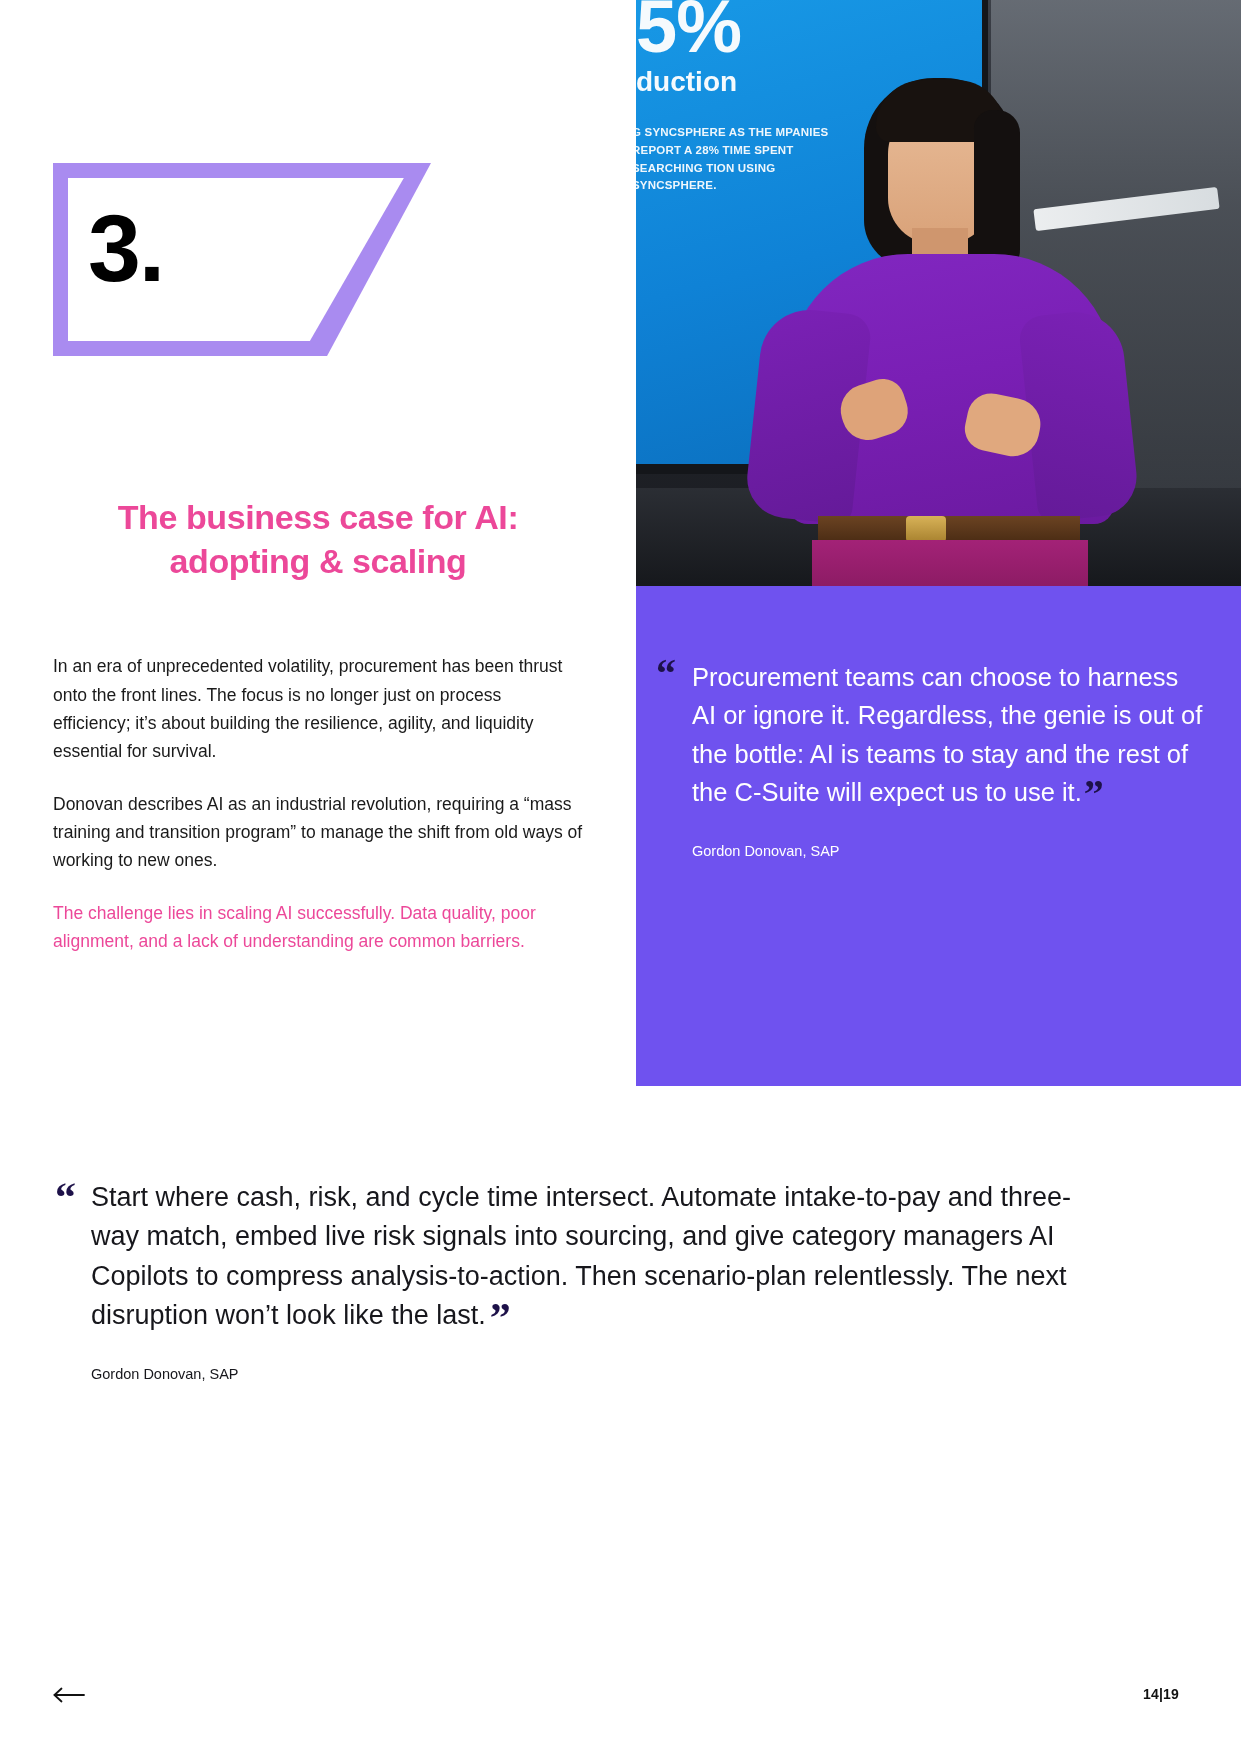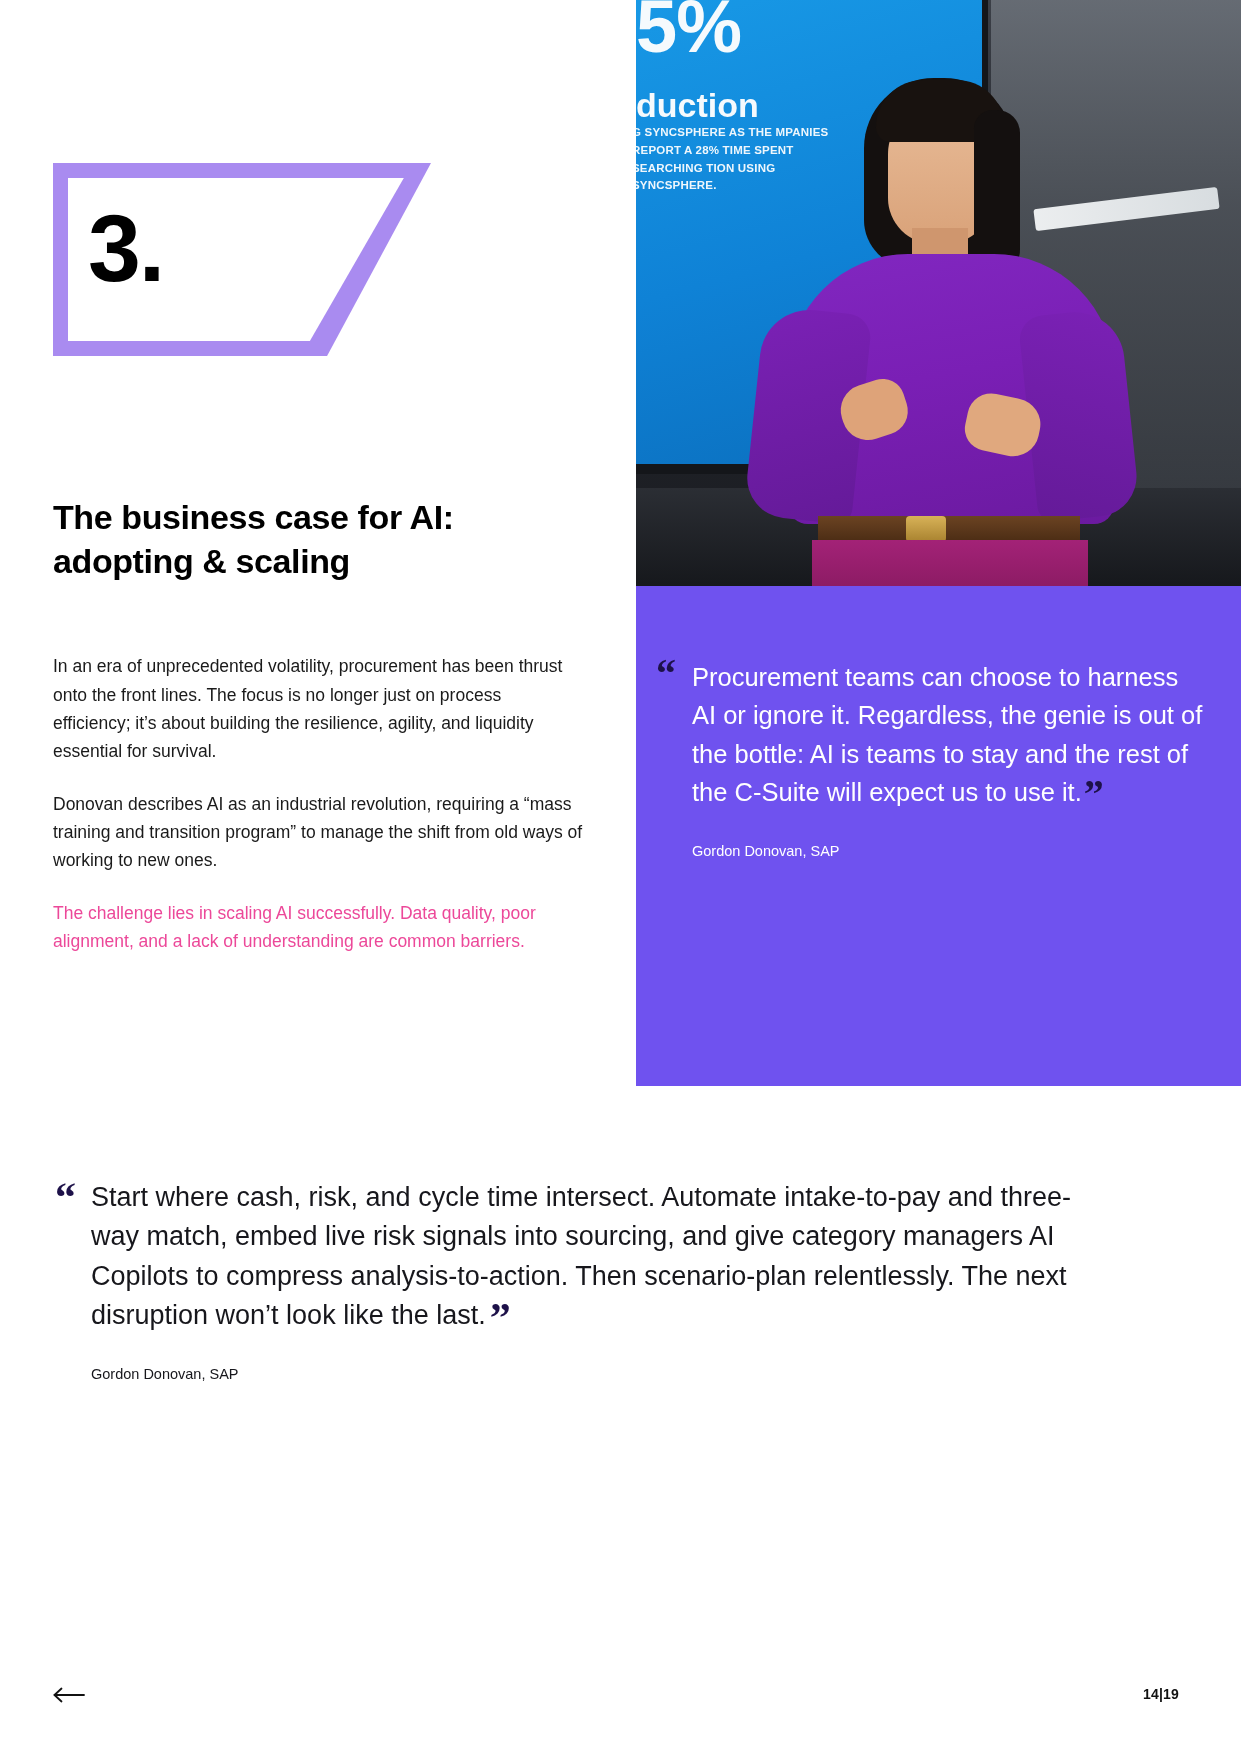--- a/index.html
+++ b/index.html
@@ -71,23 +71,24 @@
     position: absolute;
     left: 53px;
     top: 495px;
     width: 530px;
   }
 
   .page-title {
     font-size: 34px;
     font-weight: 700;
     line-height: 1.30;
-    color: #000000;
+    color: #ec4899;
     letter-spacing: -0.4px;
     margin-bottom: 0;
+    text-align: center;
   }
 
   .body-block {
     margin-top: 69px;
   }
 
   .body-p {
     font-size: 17.5px;
     line-height: 1.62;
     color: #1a1a1a;
@@ -142,22 +143,22 @@
     top: -10px;
     font-size: 74px;
     font-weight: 700;
     color: #ffffff;
     letter-spacing: -1px;
     opacity: 0.96;
   }
   .photo .slide-sub-text {
     position: absolute;
     left: 8px;
-    top: 92px;
-    font-size: 34px;
+    top: 72px;
+    font-size: 28px;
     font-weight: 600;
     color: #ffffff;
     opacity: 0.96;
   }
   .photo .slide-body-text {
     position: absolute;
     left: 4px;
     top: 130px;
     width: 230px;
     font-size: 11.5px;

